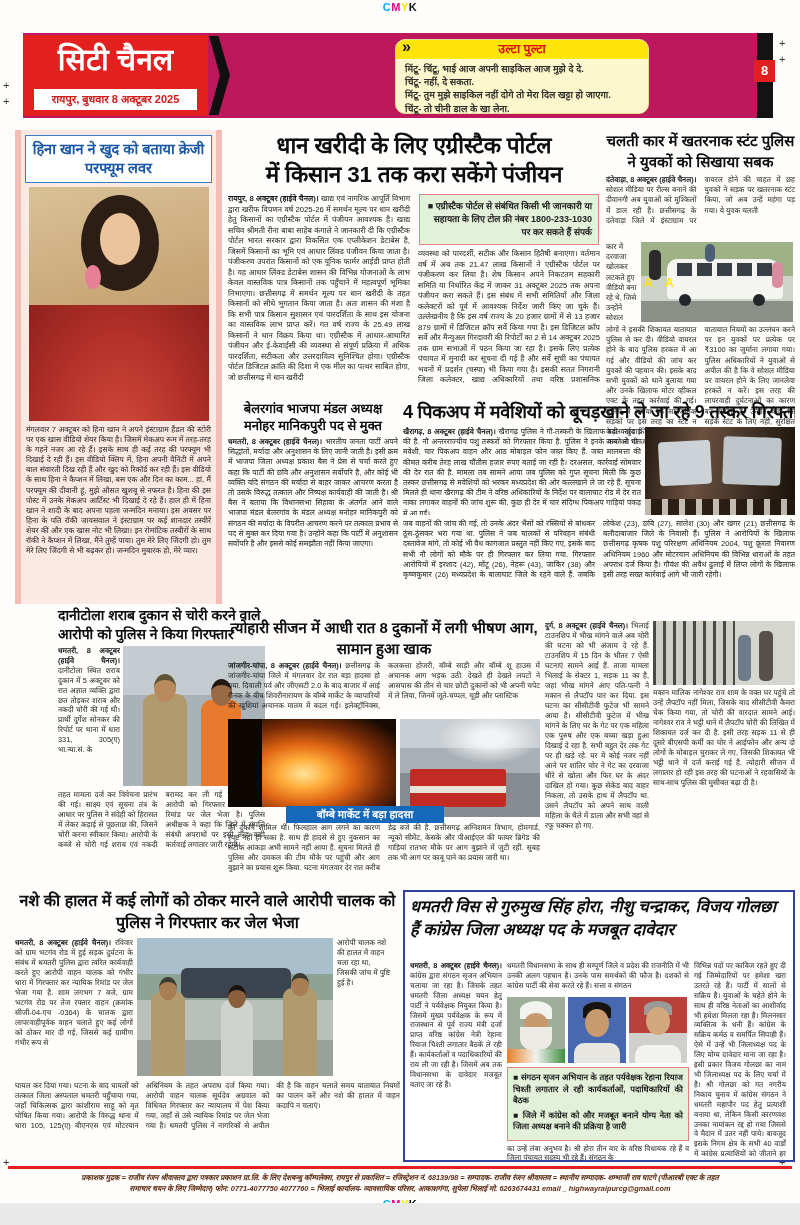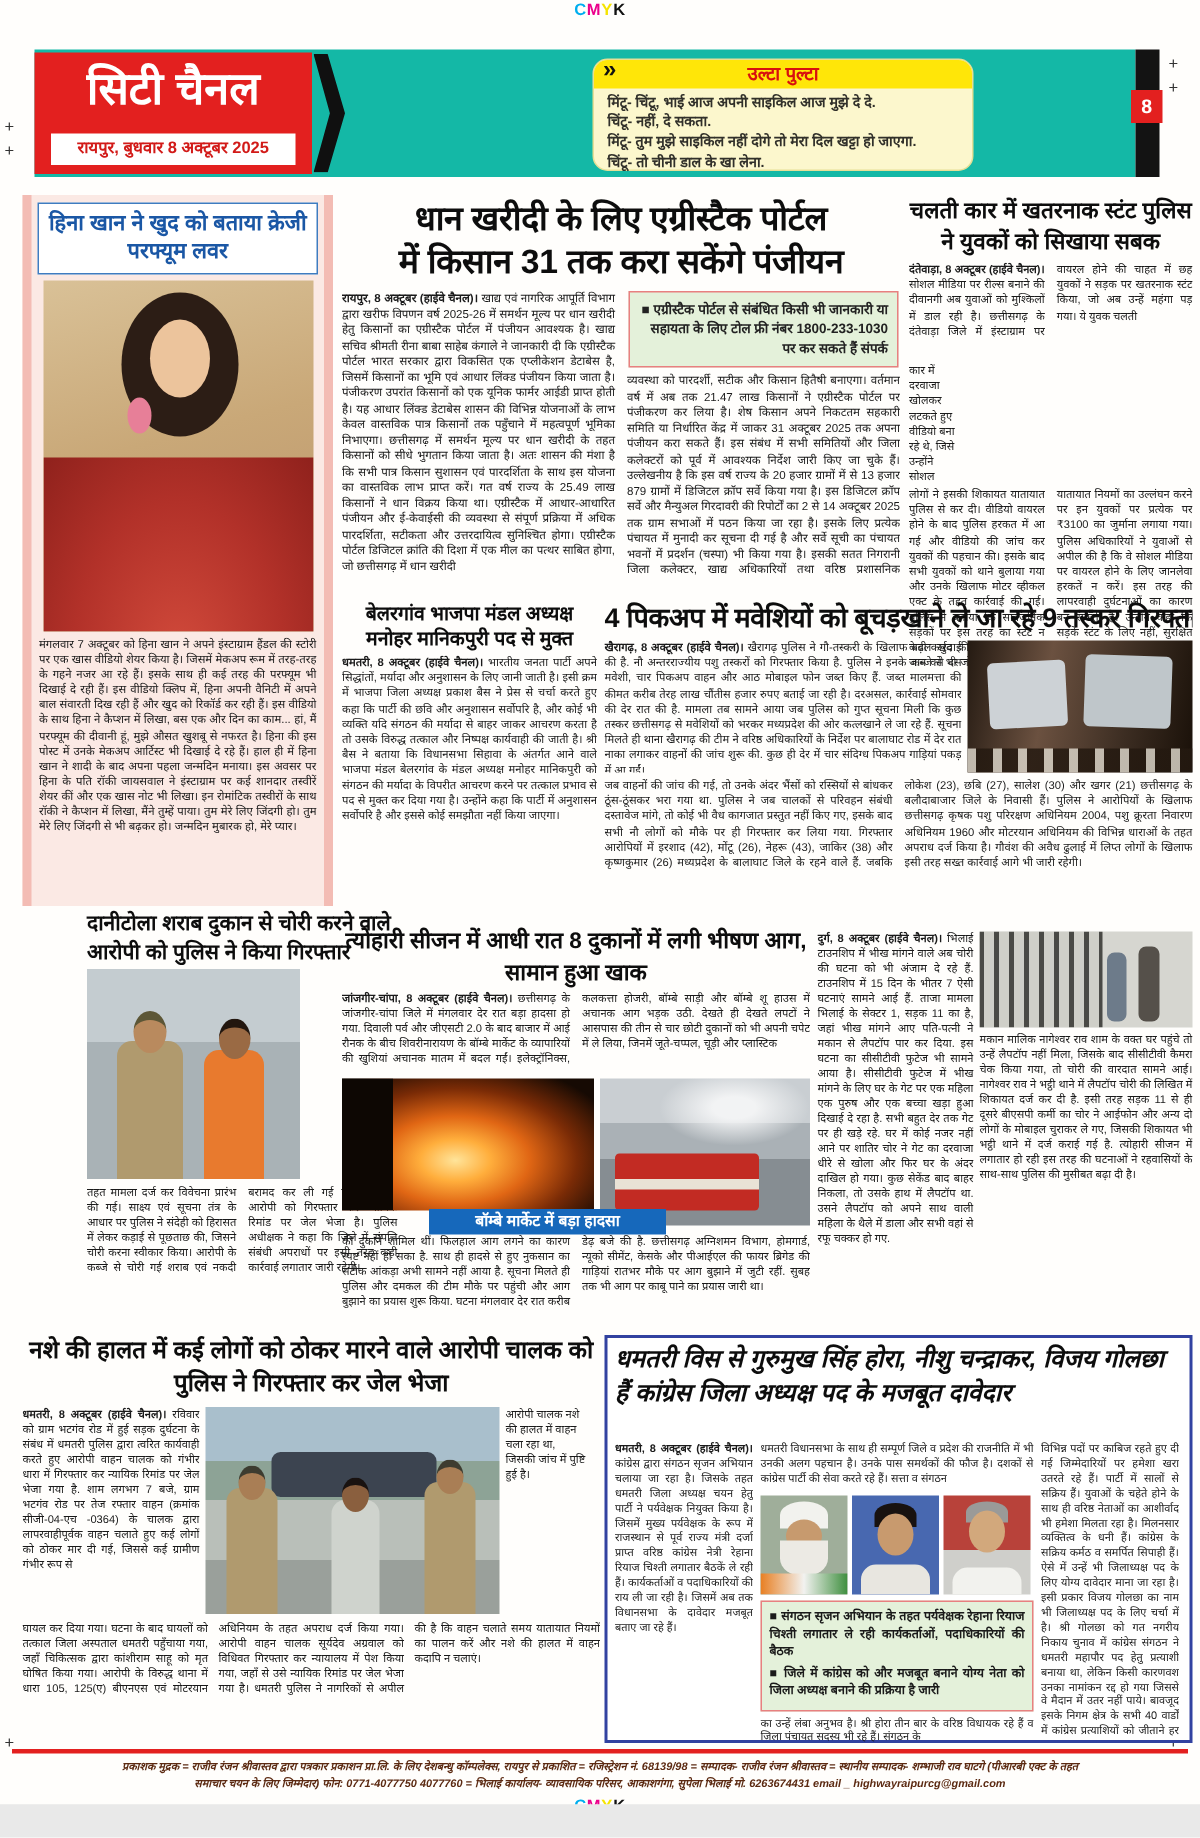--- a/index.html
+++ b/index.html
@@ -4,21 +4,21 @@
 <style>
   html,body{margin:0;padding:0;background:#e9e9e9;}
   .page{position:relative;width:800px;height:1203px;background:#fffefc;margin:0 auto;
         font-family:"Liberation Sans","DejaVu Sans",sans-serif;color:#1a1a1a;overflow:hidden;}
   .abs{position:absolute;}
   
   .cmyk{left:0;right:0;text-align:center;font-size:11px;font-weight:bold;letter-spacing:.5px;}
   .cmyk .c{color:#00aeef}.cmyk .m{color:#ec008c}.cmyk .y{color:#f5e400}.cmyk .k{color:#111}
   .mark{font-size:11px;color:#333;line-height:10px;}
   
-  .band{left:23px;top:33px;width:734px;height:85px;background:#14b8a6;}
+  .band{left:23px;top:33px;width:734px;height:85px;background:#be185d;}
   .mast-red{position:absolute;left:0;top:2px;width:185px;height:81px;background:#e3201f;}
   .mast-title{margin-top:7px;text-align:center;color:#fff;font-weight:bold;font-size:30px;line-height:36px;}
   .mast-date{position:absolute;left:11px;right:11px;bottom:6px;height:21px;background:#fff;color:#d21a18;
              font-weight:bold;font-size:11px;line-height:21px;text-align:center;}
   .mast-chev{position:absolute;left:186px;top:3px;width:21px;height:79px;background:#101010;
              clip-path:polygon(0 0,45% 0,100% 50%,45% 100%,0 100%,52% 50%);}
   .joke{position:absolute;left:372px;top:6px;width:252px;height:73px;background:#fcf7cd;
         border:1px solid #e6df96;border-radius:10px;}
   .joke-title{position:absolute;left:0;right:0;top:0;height:19px;background:#ffe608;border-radius:9px 9px 0 0;
               color:#d80f0f;font-weight:bold;font-size:12.5px;line-height:19px;text-align:center;}
@@ -221,20 +221,21 @@
       <div class="hp-face"></div>
       <div class="hp-flower"></div>
       <div class="hp-dress"></div>
     </div>
     <div class="hina-body body-txt">मंगलवार 7 अक्टूबर को हिना खान ने अपने इंस्टाग्राम हैंडल की स्टोरी पर एक खास वीडियो शेयर किया है। जिसमें मेकअप रूम में तरह-तरह के गहने नजर आ रहे हैं। इसके साथ ही कई तरह की परफ्यूम भी दिखाई दे रही हैं। इस वीडियो क्लिप में, हिना अपनी वैनिटी में अपने बाल संवारती दिख रही हैं और खुद को रिकॉर्ड कर रही हैं। इस वीडियो के साथ हिना ने कैप्शन में लिखा, बस एक और दिन का काम... हां, मैं परफ्यूम की दीवानी हूं, मुझे औसत खुशबू से नफरत है। हिना की इस पोस्ट में उनके मेकअप आर्टिस्ट भी दिखाई दे रहे हैं। हाल ही में हिना खान ने शादी के बाद अपना पहला जन्मदिन मनाया। इस अवसर पर हिना के पति रॉकी जायसवाल ने इंस्टाग्राम पर कई शानदार तस्वीरें शेयर कीं और एक खास नोट भी लिखा। इन रोमांटिक तस्वीरों के साथ रॉकी ने कैप्शन में लिखा, मैंने तुम्हें पाया। तुम मेरे लिए जिंदगी हो। तुम मेरे लिए जिंदगी से भी बढ़कर हो। जन्मदिन मुबारक हो, मेरे प्यार।</div>
   </div>
 
   <div class="abs danitola">
     <div class="hl dt-h">दानीटोला शराब दुकान से चोरी करने वाले आरोपी को पुलिस ने किया गिरफ्तार</div>
     <div class="dt-row">
+      <div class="dt-c1"><b class="dl">धमतरी, 8 अक्टूबर (हाईवे चैनल)। </b><span>दानीटोला स्थित शराब दुकान में 5 अक्टूबर को रात अज्ञात व्यक्ति द्वारा छत तोड़कर शराब और नकदी चोरी की गई थी। प्रार्थी दुर्गेश सोनकर की रिपोर्ट पर थाना में धारा 331, 305(ए) भा.न्या.सं. के</span></div>
       <div class="dt-photo">
         <div class="dtp-f1"></div>
         <div class="dtp-h1"></div>
         <div class="dtp-f2"></div>
         <div class="dtp-h2"></div>
       </div>
     </div>
     <div class="dt-bottom cols2">तहत मामला दर्ज कर विवेचना प्रारंभ की गई। साक्ष्य एवं सूचना तंत्र के आधार पर पुलिस ने संदेही को हिरासत में लेकर कड़ाई से पूछताछ की, जिसने चोरी करना स्वीकार किया। आरोपी के कब्जे से चोरी गई शराब एवं नकदी बरामद कर ली गई है। पुलिस ने आरोपी को गिरफ्तार कर न्यायिक रिमांड पर जेल भेजा है। पुलिस अधीक्षक ने कहा कि जिले में संपत्ति संबंधी अपराधों पर इसी तरह कड़ी कार्रवाई लगातार जारी रहेगी।</div>
   </div>
 
@@ -246,20 +247,30 @@
       <div class="green-box">■ एग्रीस्टैक पोर्टल से संबंधित किसी भी जानकारी या सहायता के लिए टोल फ्री नंबर 1800-233-1030 पर कर सकते हैं संपर्क</div>
       <span>व्यवस्था को पारदर्शी, सटीक और किसान हितैषी बनाएगा। वर्तमान वर्ष में अब तक 21.47 लाख किसानों ने एग्रीस्टैक पोर्टल पर पंजीकरण कर लिया है। शेष किसान अपने निकटतम सहकारी समिति या निर्धारित केंद्र में जाकर 31 अक्टूबर 2025 तक अपना पंजीयन करा सकते हैं। इस संबंध में सभी समितियों और जिला कलेक्टरों को पूर्व में आवश्यक निर्देश जारी किए जा चुके हैं। उल्लेखनीय है कि इस वर्ष राज्य के 20 हजार ग्रामों में से 13 हजार 879 ग्रामों में डिजिटल क्रॉप सर्वे किया गया है। इस डिजिटल क्रॉप सर्वे और मैन्युअल गिरदावरी की रिपोर्टों का 2 से 14 अक्टूबर 2025 तक ग्राम सभाओं में पठन किया जा रहा है। इसके लिए प्रत्येक पंचायत में मुनादी कर सूचना दी गई है और सर्वे सूची का पंचायत भवनों में प्रदर्शन (चस्पा) भी किया गया है। इसकी सतत निगरानी जिला कलेक्टर, खाद्य अधिकारियों तथा वरिष्ठ प्रशासनिक अधिकारियों द्वारा की जा रही है। यह पहल डिजिटल एग्रीकल्चर और गुड गवर्नेंस की दिशा में राज्य का एक सशक्त और दूरदर्शी कदम है।</span>
     </div>
   </div>
 
   <div class="abs stunt">
     <div class="hl st-h">चलती कार में खतरनाक स्टंट पुलिस ने युवकों को सिखाया सबक</div>
     <div class="st-b1 cols2"><b class="dl">दंतेवाड़ा, 8 अक्टूबर (हाईवे चैनल)। </b><span>सोशल मीडिया पर रील्स बनाने की दीवानगी अब युवाओं को मुश्किलों में डाल रही है। छत्तीसगढ़ के दंतेवाड़ा जिले में इंस्टाग्राम पर वायरल होने की चाहत में छह युवकों ने सड़क पर खतरनाक स्टंट किया, जो अब उन्हें महंगा पड़ गया। ये युवक चलती</span></div>
     <div class="st-row">
       <div class="st-side">कार में दरवाजा खोलकर लटकते हुए वीडियो बना रहे थे, जिसे उन्होंने सोशल प्लेटफॉर्म इंस्टाग्राम पर पोस्ट कर दिया। वीडियो वायरल हुआ और</div>
+      <div class="stunt-photo">
+        <div class="sp-car"></div>
+        <div class="sp-win"></div>
+        <div class="sp-w1"></div>
+        <div class="sp-w2"></div>
+        <div class="sp-fig1"></div>
+        <div class="sp-fig2"></div>
+        <div class="sp-fig3"></div>
+        <div class="sp-mark">A A</div>
+      </div>
     </div>
     <div class="st-b2 cols2">लोगों ने इसकी शिकायत यातायात पुलिस से कर दी। वीडियो वायरल होने के बाद पुलिस हरकत में आ गई और वीडियो की जांच कर युवकों की पहचान की। इसके बाद सभी युवकों को थाने बुलाया गया और उनके खिलाफ मोटर व्हीकल एक्ट के तहत कार्रवाई की गई। पुलिस ने बताया कि सार्वजनिक सड़कों पर इस तरह का स्टंट न केवल खुद की, बल्कि दूसरों की जान को भी जोखिम में डालता है। यातायात नियमों का उल्लंघन करने पर इन युवकों पर प्रत्येक पर ₹3100 का जुर्माना लगाया गया। पुलिस अधिकारियों ने युवाओं से अपील की है कि वे सोशल मीडिया पर वायरल होने के लिए जानलेवा हरकतें न करें। इस तरह की लापरवाही दुर्घटनाओं का कारण बन सकती है। उन्होंने कहा कि सड़कें स्टंट के लिए नहीं, सुरक्षित यात्रा के लिए बनी हैं।</div>
   </div>
 
   <div class="abs belar">
     <div class="hl bl-h">बेलरगांव भाजपा मंडल अध्यक्ष मनोहर मानिकपुरी पद से मुक्त</div>
     <div class="bl-b"><b class="dl">धमतरी, 8 अक्टूबर (हाईवे चैनल)। </b><span>भारतीय जनता पार्टी अपने सिद्धांतों, मर्यादा और अनुशासन के लिए जानी जाती है। इसी क्रम में भाजपा जिला अध्यक्ष प्रकाश बैस ने प्रेस से चर्चा करते हुए कहा कि पार्टी की छवि और अनुशासन सर्वोपरि है, और कोई भी व्यक्ति यदि संगठन की मर्यादा से बाहर जाकर आचरण करता है तो उसके विरुद्ध तत्काल और निष्पक्ष कार्यवाही की जाती है। श्री बैस ने बताया कि विधानसभा सिहावा के अंतर्गत आने वाले भाजपा मंडल बेलरगांव के मंडल अध्यक्ष मनोहर मानिकपुरी को संगठन की मर्यादा के विपरीत आचरण करने पर तत्काल प्रभाव से पद से मुक्त कर दिया गया है। उन्होंने कहा कि पार्टी में अनुशासन सर्वोपरि है और इससे कोई समझौता नहीं किया जाएगा।</span></div>
   </div>
 
   <div class="abs pickup">

